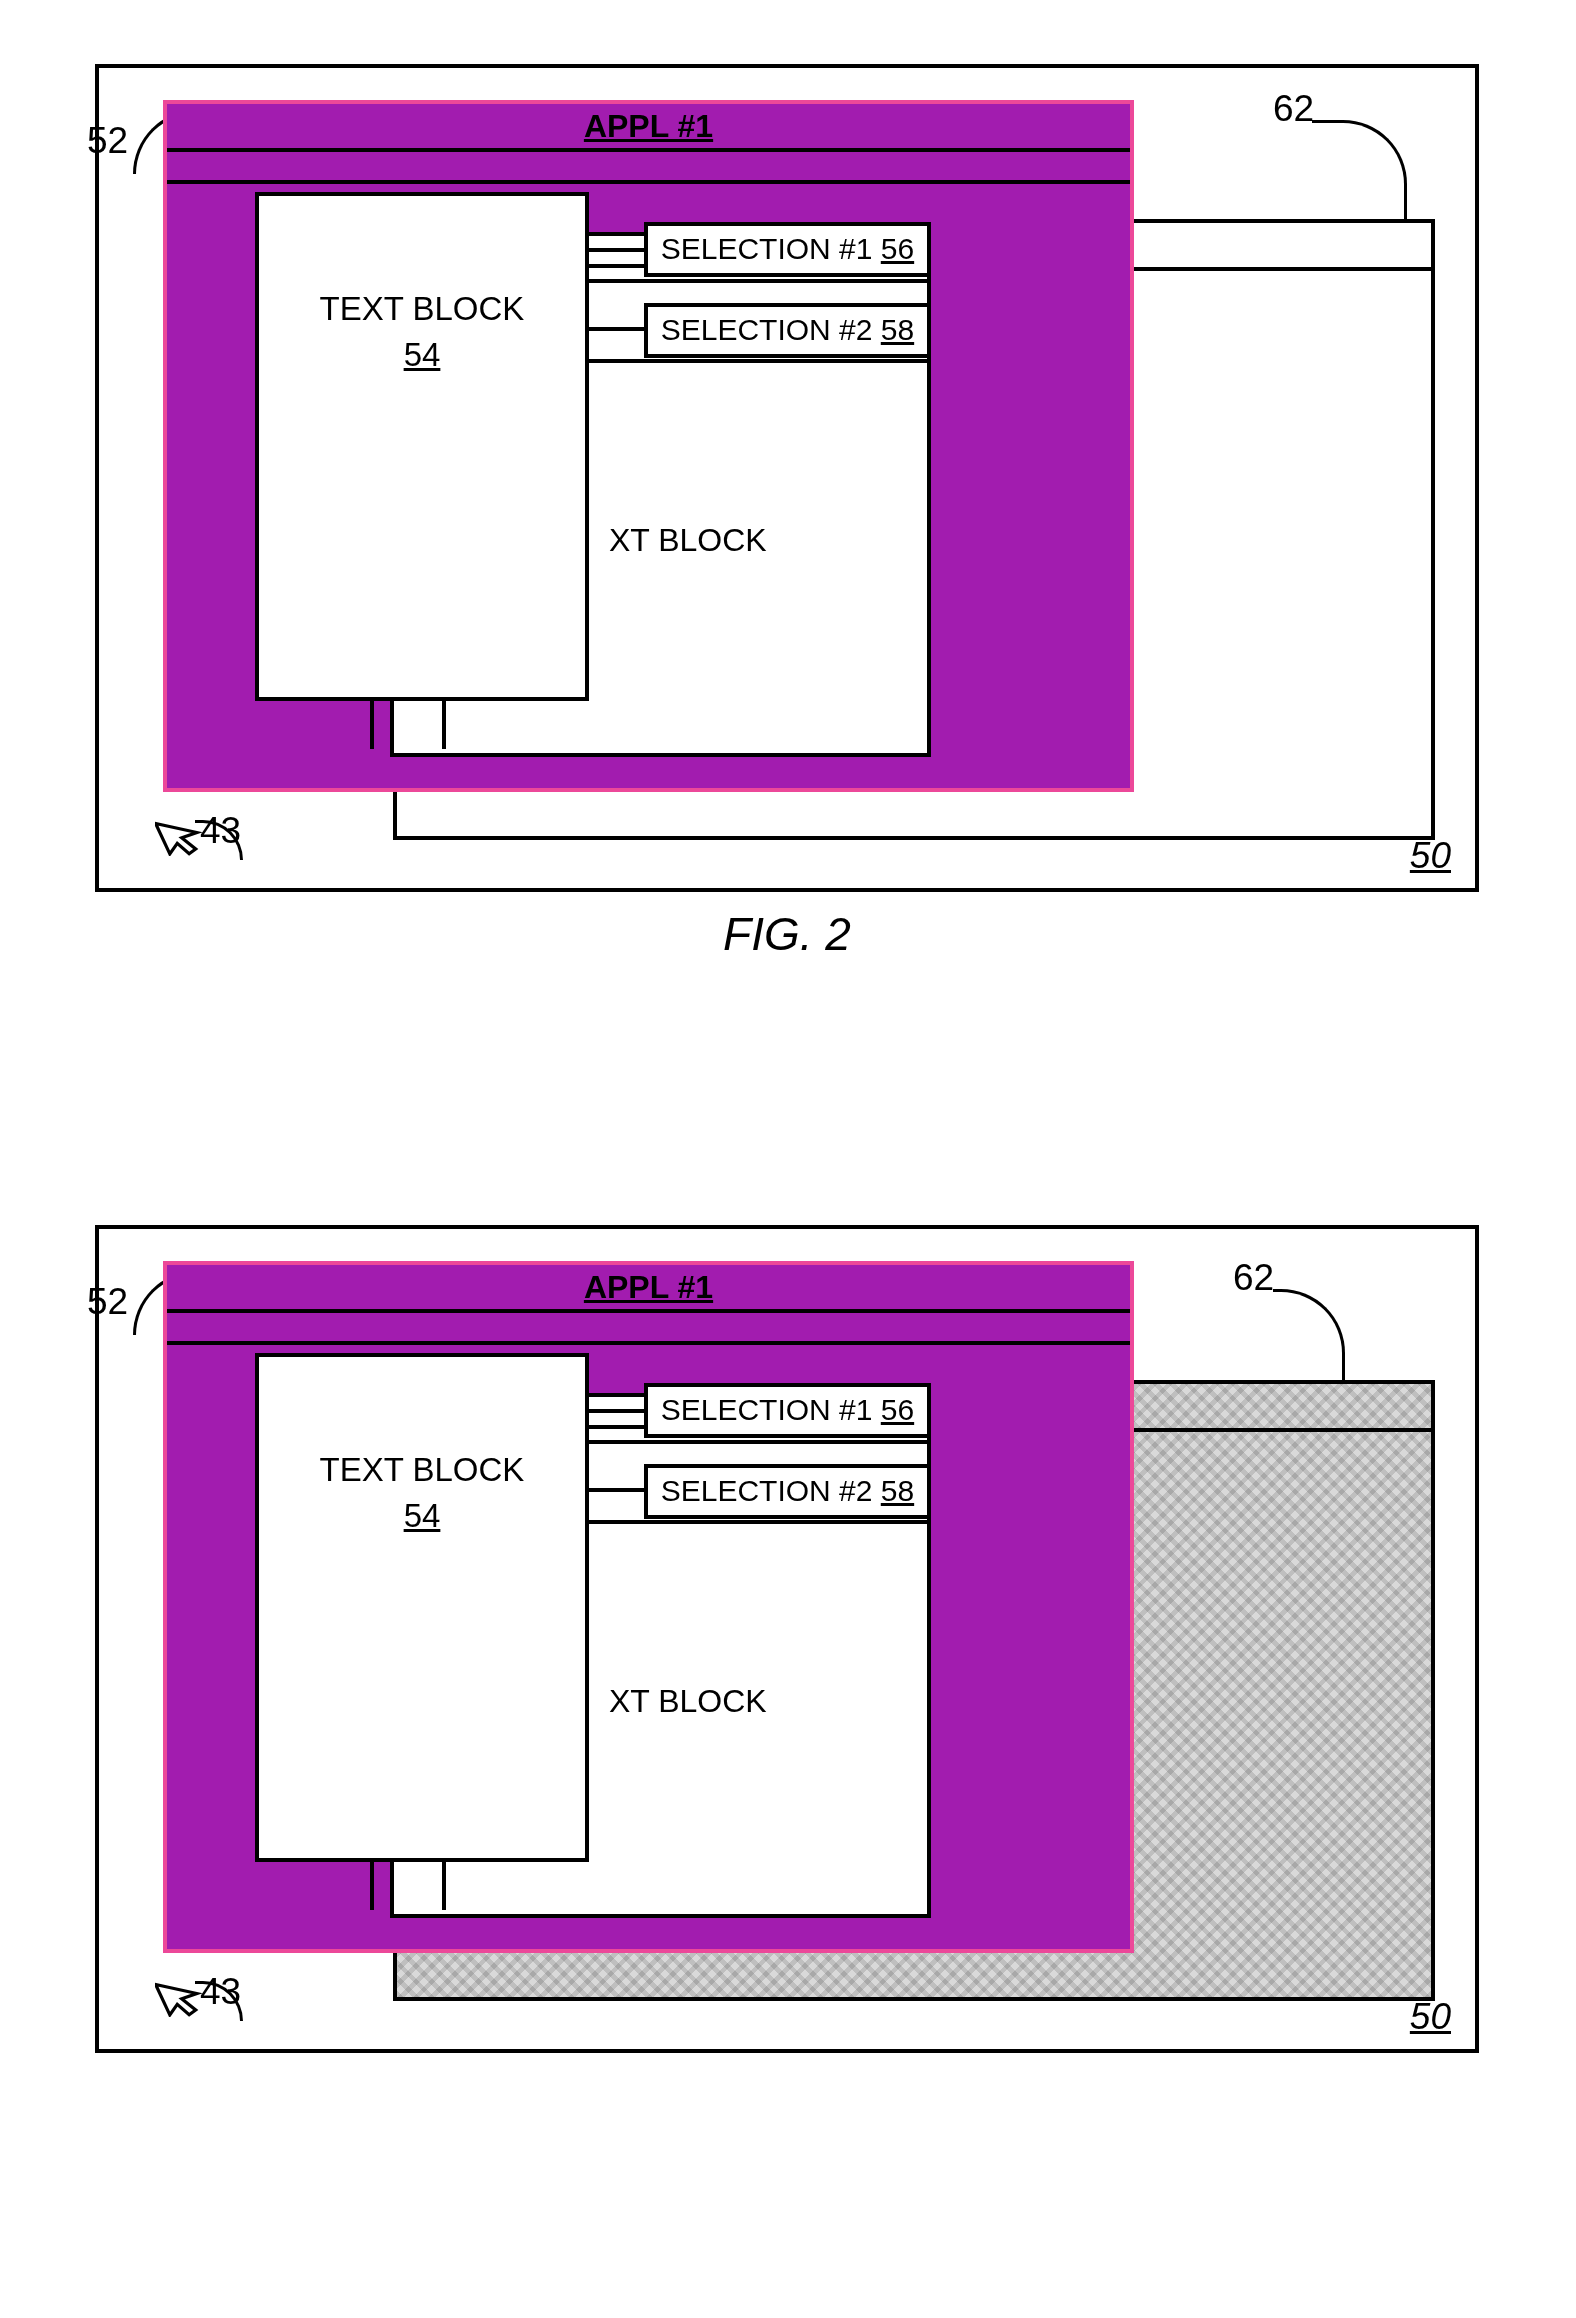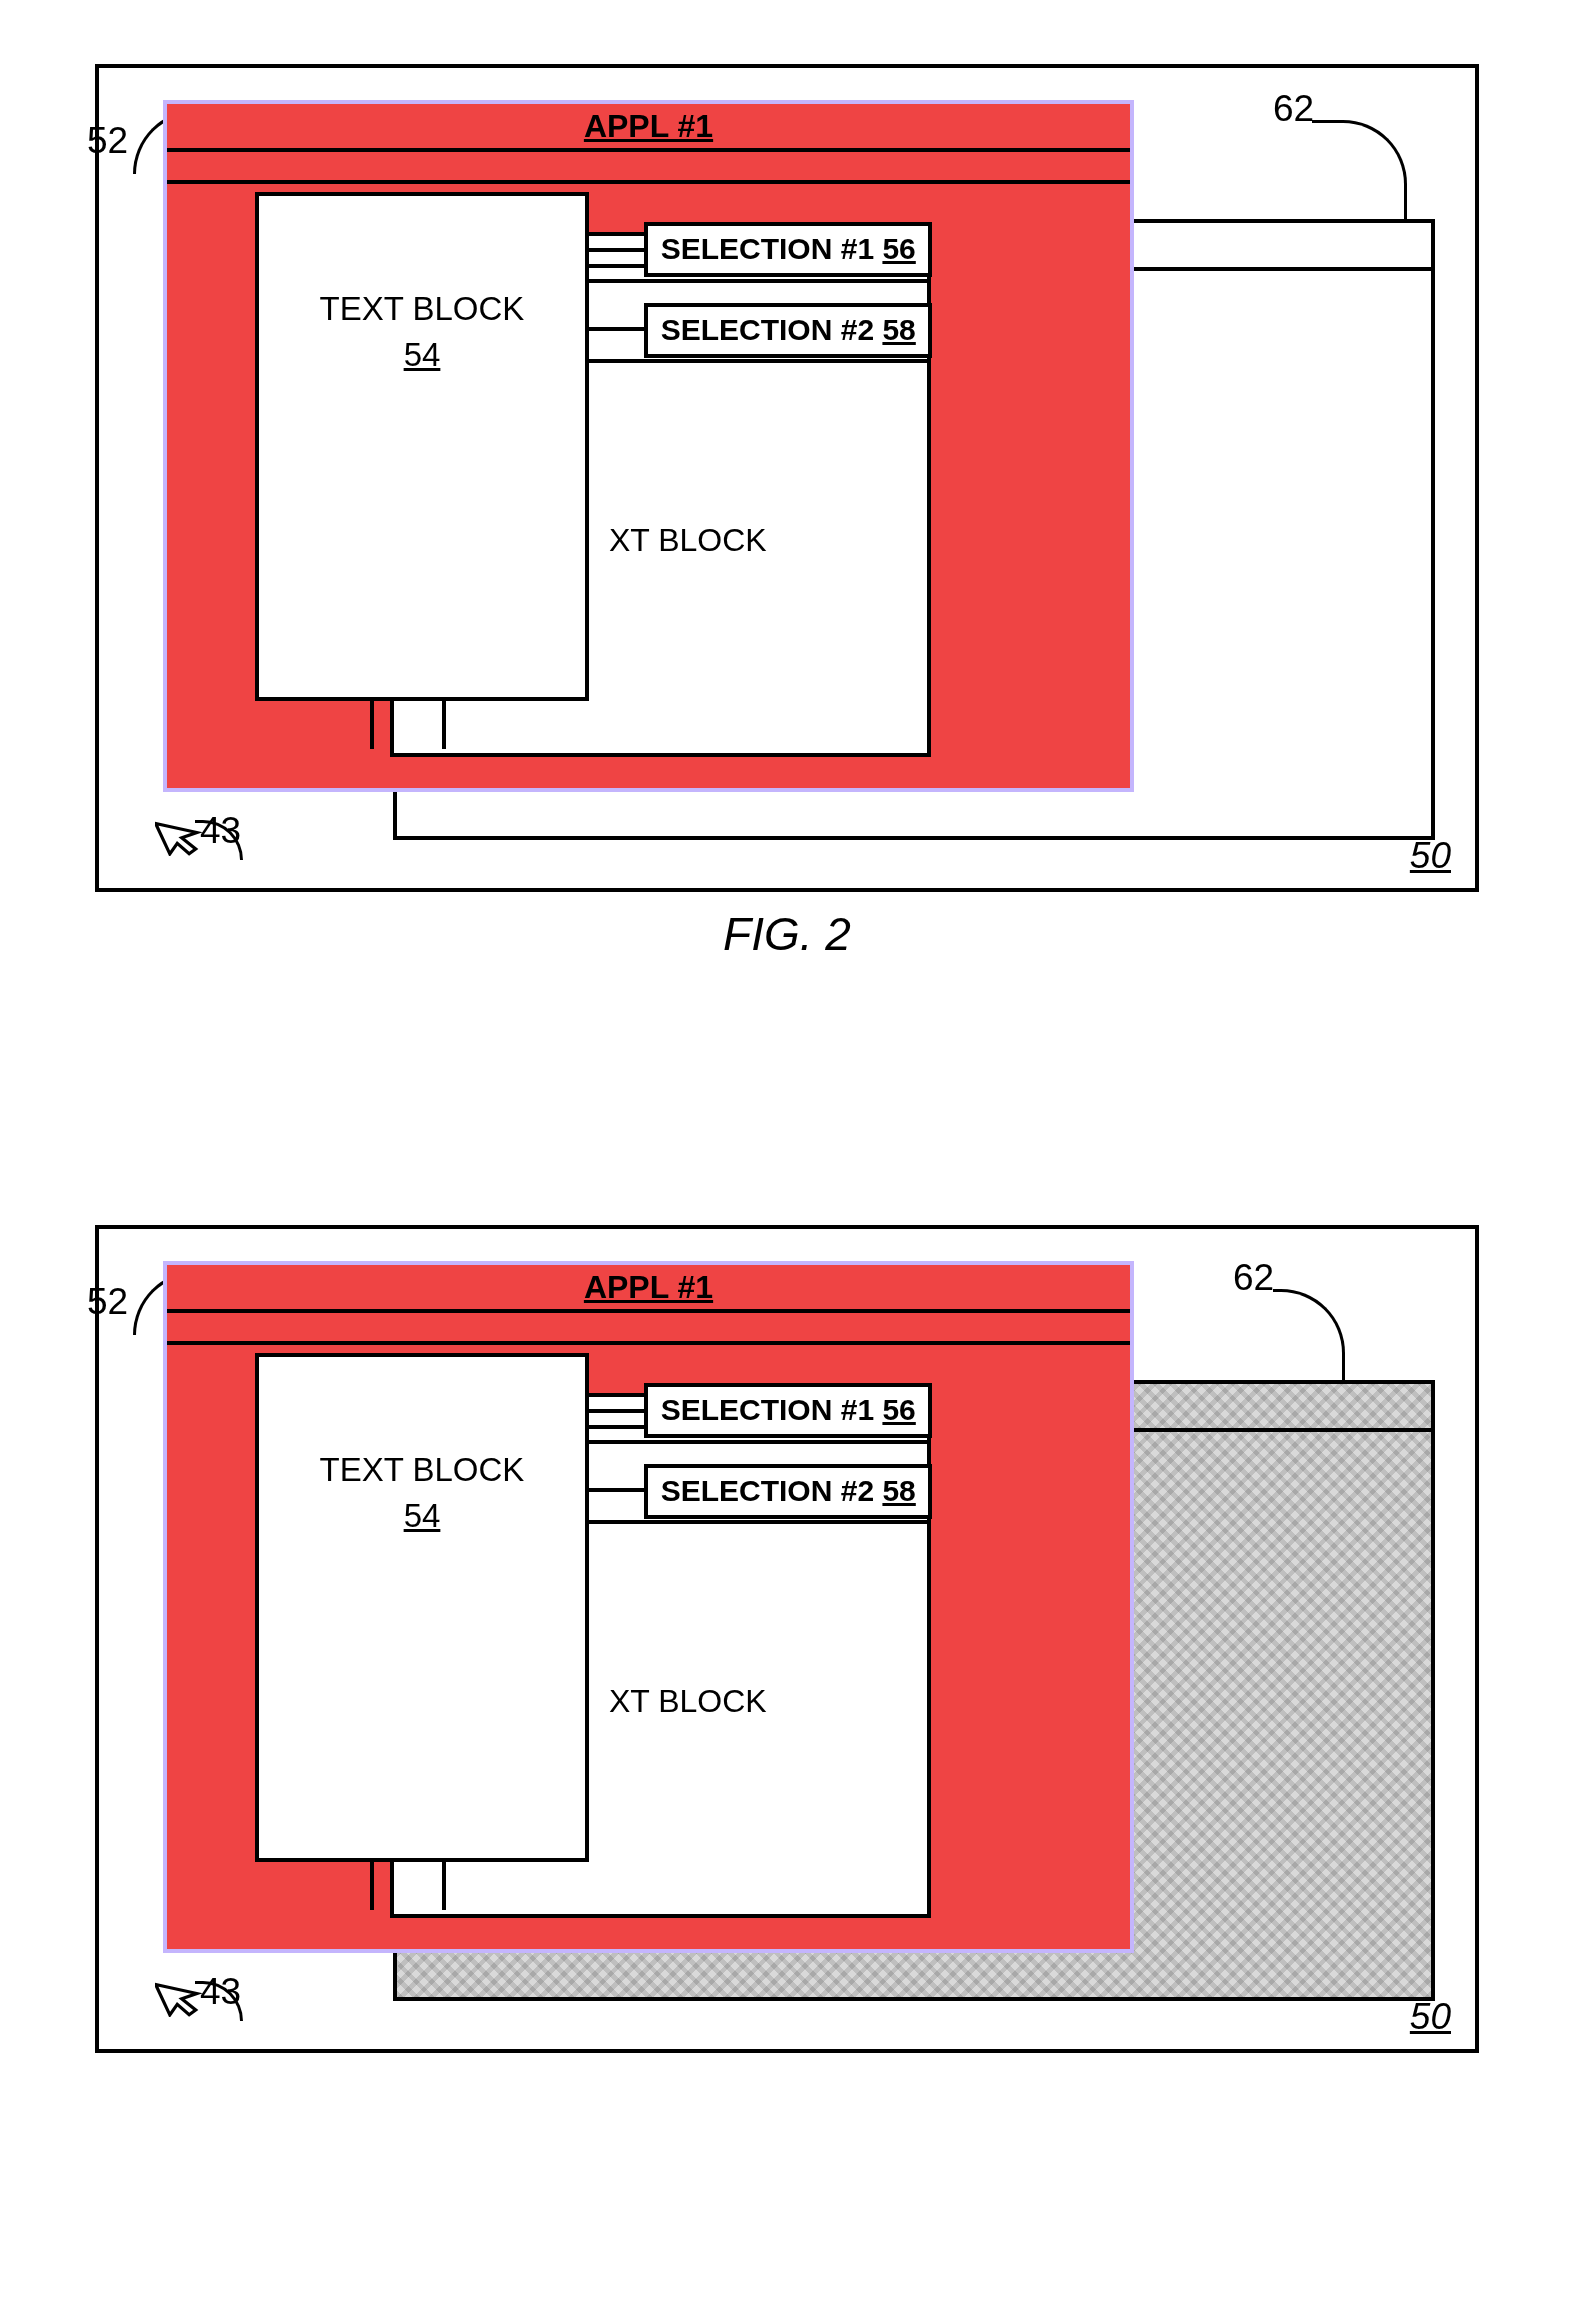--- a/index.html
+++ b/index.html
@@ -65,22 +65,22 @@
     position: absolute;
     border: 4px solid #000;
     background: #fff;
     font-size: 30px;
     padding: 4.8px 11px;
   }
 
   
   .win-front {
     position: absolute;
-    border: 4px solid #c4b5fd;
-    background: #ef4444;
+    border: 4px solid #ec4899;
+    background: #a21caf;
     z-index: 5;
   }
   .win-front .titlebar {
     height: 48px;
     border-bottom: 4px solid #000;
     font-size: 32px;
     font-weight: bold;
     text-align: center;
     line-height: 45px;
     text-decoration: underline;
@@ -118,21 +118,20 @@
   }
   .text-block .num { text-decoration: underline; display: block; margin-top: 8px; }
 
   .sel-btn {
     position: absolute;
     border: 4px solid #000;
     background: #fff;
     font-size: 30px;
     padding: 6.4px 12.7px;
     z-index: 8;
-    font-weight: bold;
   }
   .sel-btn .num { text-decoration: underline; }
 
   .hbar {
     position: absolute;
     height: 4px;
     background: #000;
     z-index: 6;
   }
   .hbar2 { position:absolute; height:4px; background:#000; z-index:6; }

